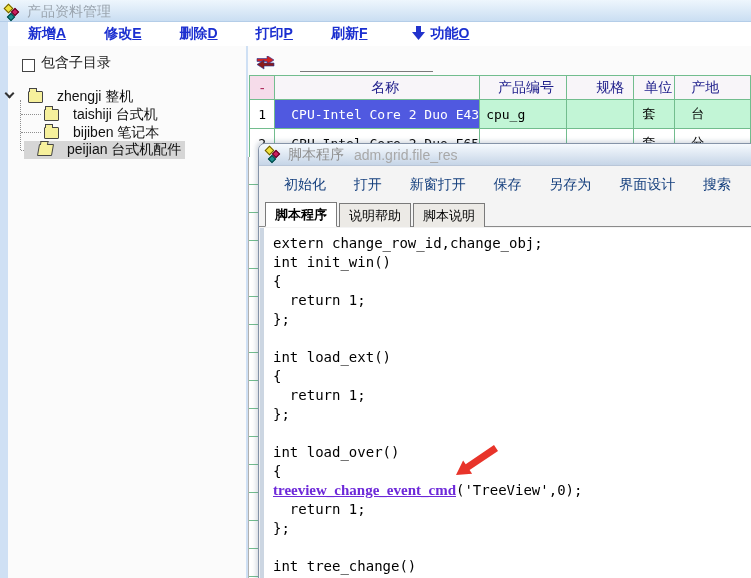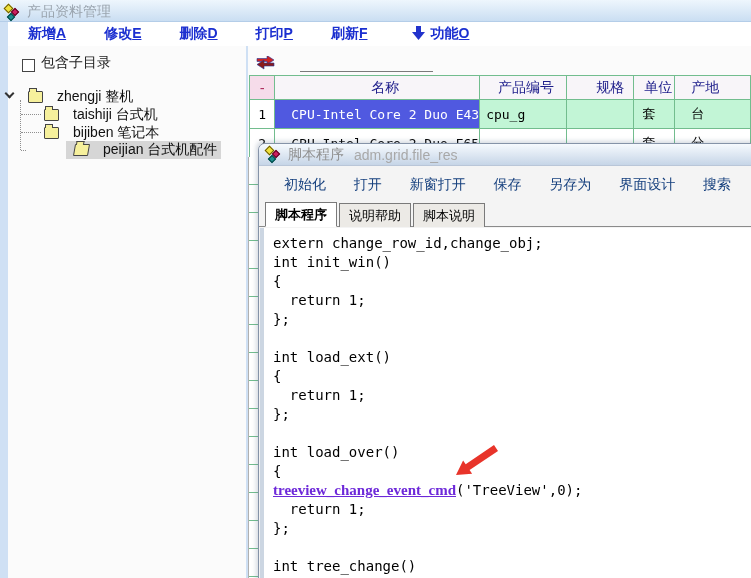--- a/index.html
+++ b/index.html
@@ -29,21 +29,21 @@
   
   .chk-row { position:absolute; left:22px; top:54px; display:flex; align-items:flex-end; font-size:14px; color:#222; }
   .checkbox { width:13px; height:13px; border:1px solid #444; background:#fff; margin-right:6px; }
   .tree-label { font-size:14px; color:#111; white-space:nowrap; }
   .chev { position:absolute; left:6px; top:90px; width:7px; height:7px;
     border-right:2px solid #333; border-bottom:2px solid #333; transform:rotate(45deg); }
   .folder { position:relative; width:15px; height:12px; background:#f6f09c; border:1px solid #454545; border-radius:1px; }
   .folder::before { content:''; position:absolute; top:-4px; left:0px; width:6px; height:3px;
     background:#f6f09c; border:1px solid #454545; border-bottom:none; }
   .tree-item { position:absolute; display:flex; align-items:center; gap:14px; height:18px; }
-  .tree-item.sel { background:#d6d6d6; padding:0 4px 0 8px;margin-left:42px; }
+  .tree-item.sel { background:#d6d6d6; padding:0 4px 0 14px; }
   .dot-v { position:absolute; border-left:1px dotted #8f8f8f; width:0; }
   .dot-h { position:absolute; border-top:1px dotted #8f8f8f; height:0; }
 
   
   .v-divider { position:absolute; left:246px; top:46px; width:2px; height:532px; background:#cfe0f4; }
   .swap-icon { position:absolute; left:256px; top:56px; }
   .filter-underline { position:absolute; left:300px; top:56px; width:133px; height:16px;
     border-bottom:1px solid #7a7a7a; background:transparent; font-size:13px; }
 
   table.grid { position:absolute; left:249px; top:75px; border-collapse:collapse; table-layout:fixed; z-index:1; }

